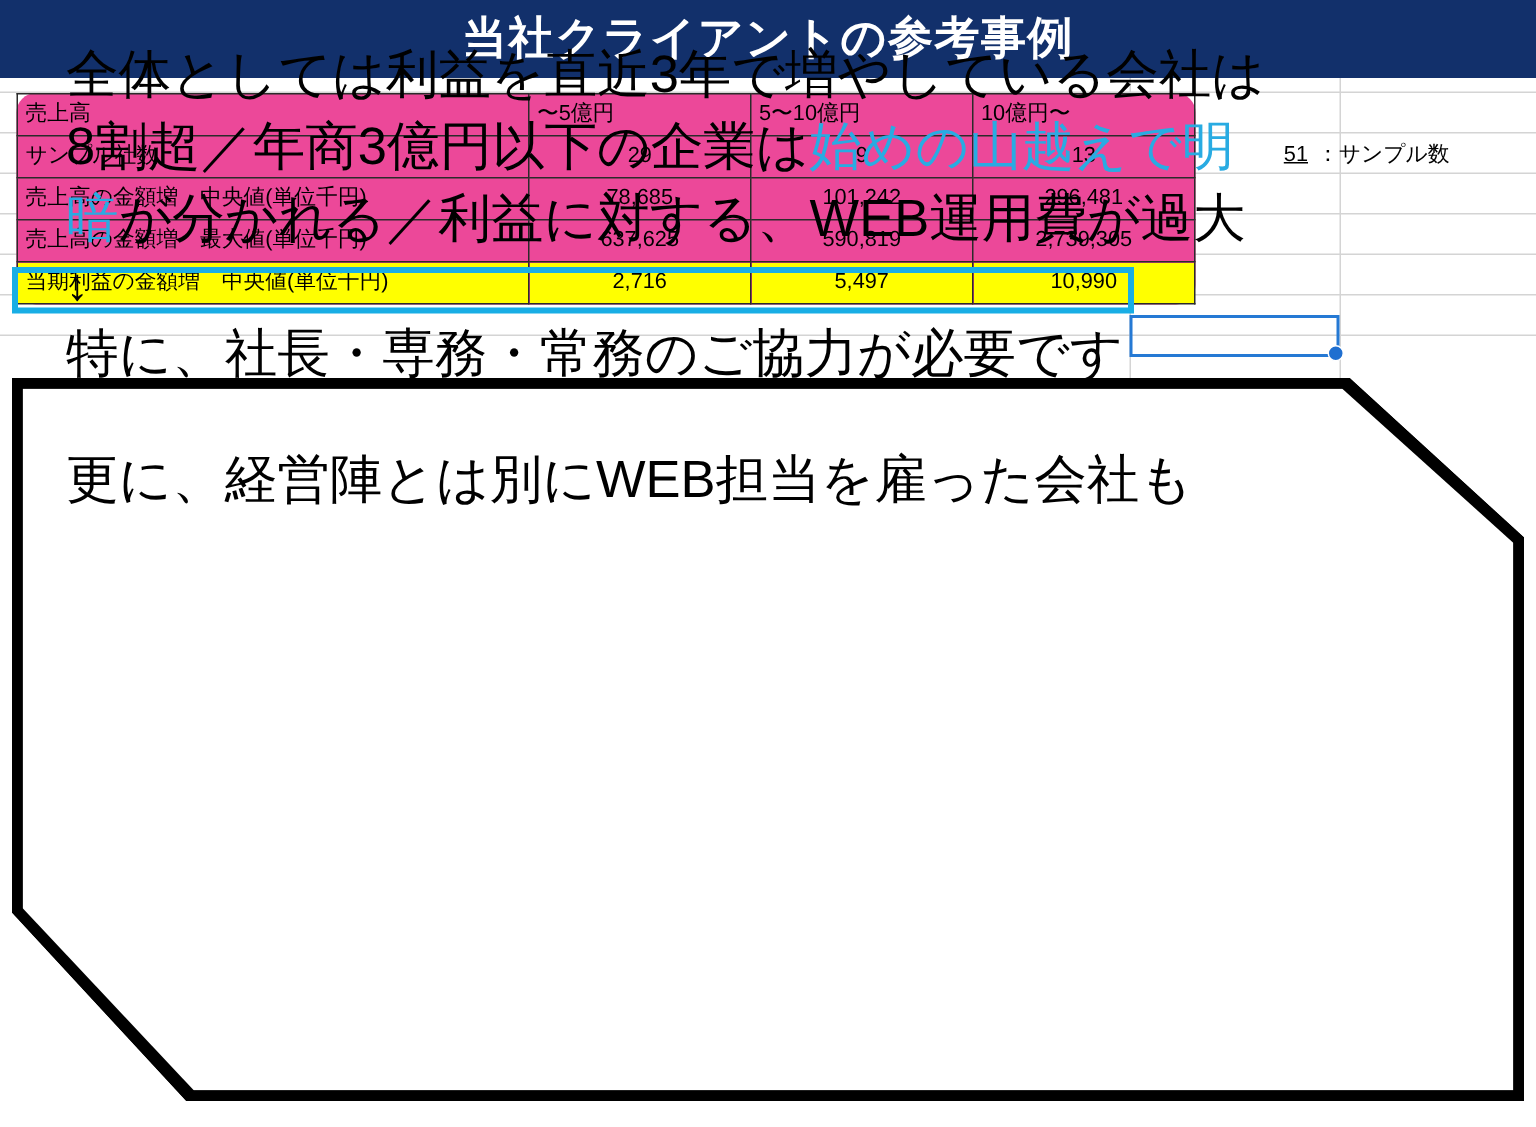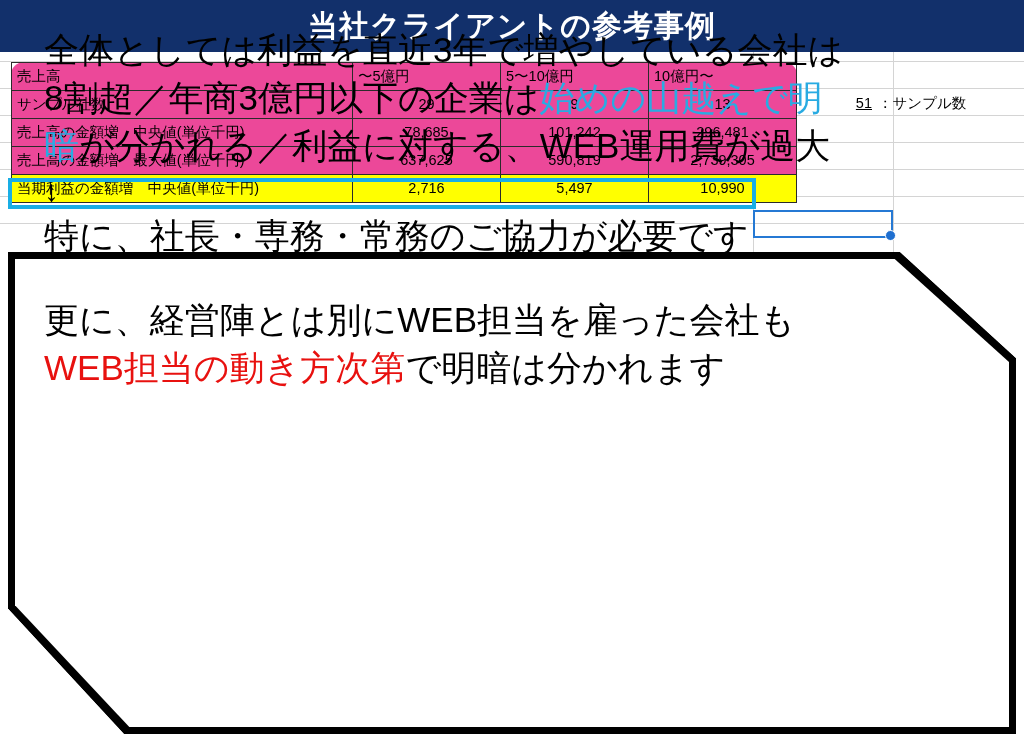--- a/index.html
+++ b/index.html
@@ -276,14 +276,13 @@
 </div>
 
 <div id="callout-text">
   <p class="para"><span>全体としては利益を直近3年で増やしている会社は</span></p>
   <p class="para"><span>8割超／年商3億円以下の企業は</span><span class="cyan">始めの山越えで明</span></p>
   <p class="para"><span class="cyan">暗</span><span>が分かれる／利益に対する、WEB運用費が過大</span></p>
   <p class="para arrow-line">↓</p>
   <p class="para">特に、社長・専務・常務のご協力が必要です</p>
   <div class="spacer-line"></div>
   <p class="para block-2">更に、経営陣とは別にWEB担当を雇った会社も</p>
-  <p class="para"><span class="red">WEB担当の動き方次第</span><span>で明暗は分かれます</span></p>
 </div>
 
 </body></html>

